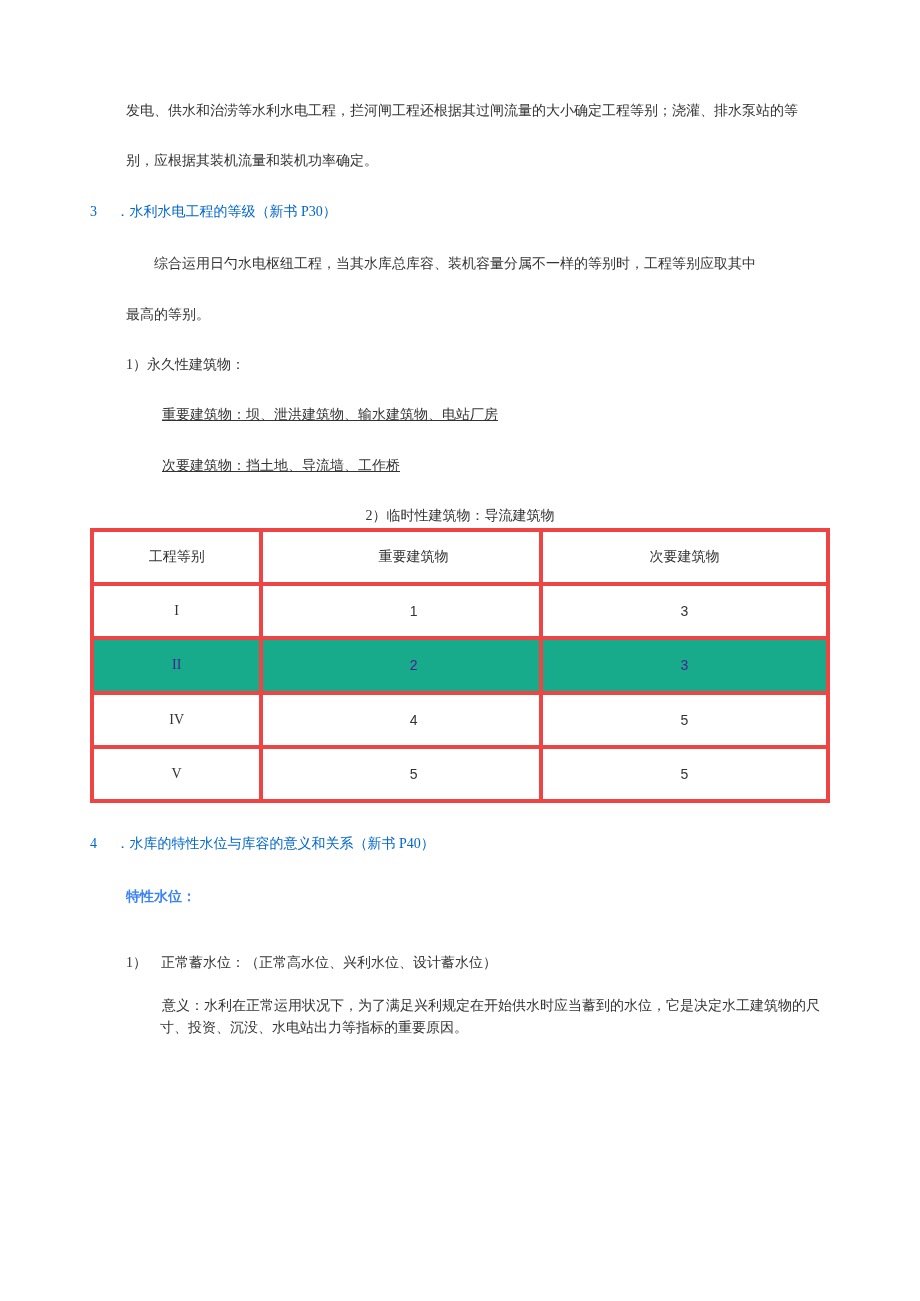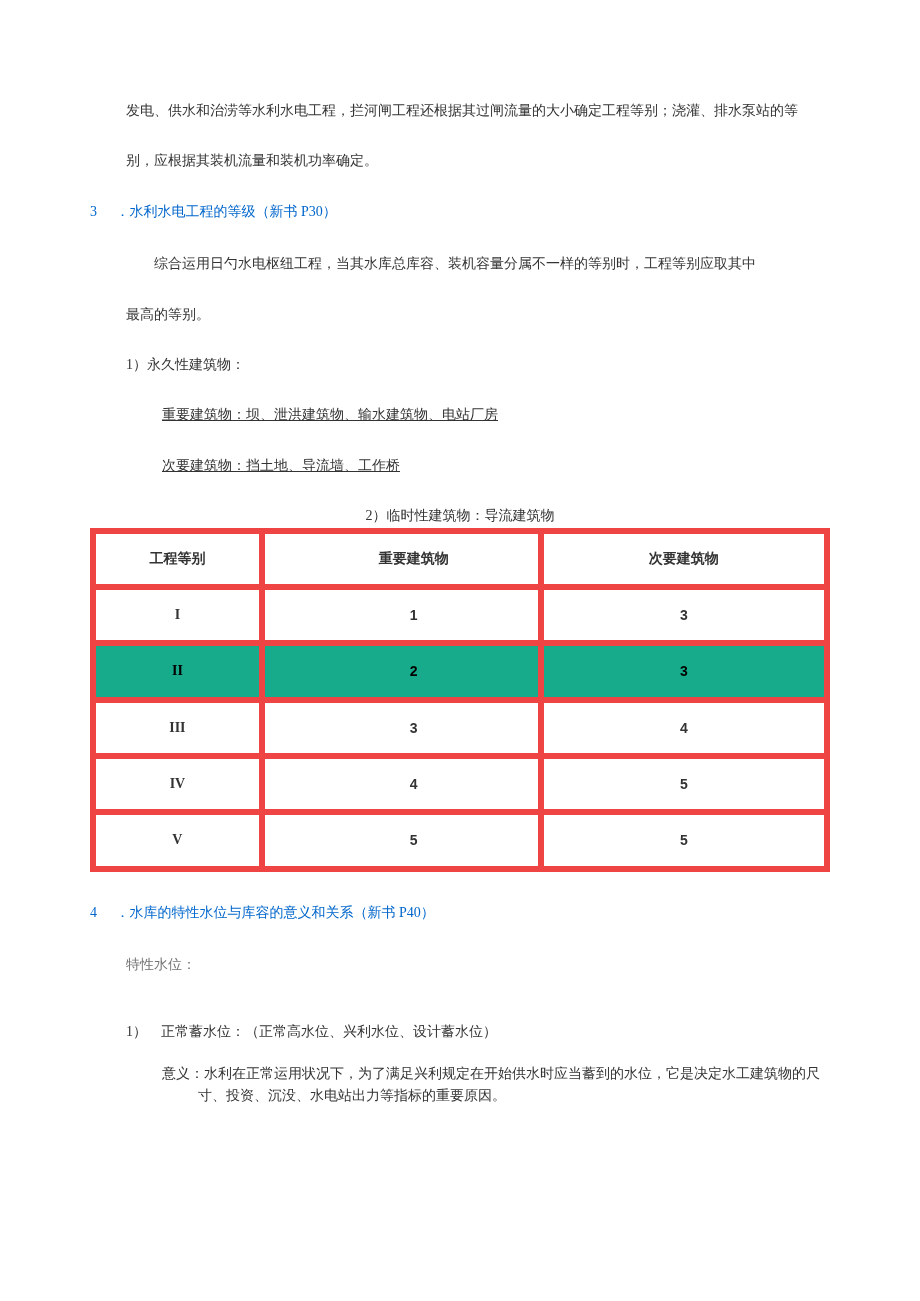--- a/index.html
+++ b/index.html
@@ -33,67 +33,68 @@
       color: #0066cc;
       margin-bottom: 30px;
       margin-top: 10px;
     }
     .section-num {
       color: #0066cc;
       display: inline-block;
       width: 22px;
     }
     .sub-label {
-      color: #737373;
+      color: #3b82f6;
       margin-left: 36px;
       margin-bottom: 28px;
+      font-weight: bold;
     }
     .table-title {
       text-align: center;
       margin-top: 10px;
     }
     table {
       width: 100%;
       border-collapse: collapse;
       margin-bottom: 30px;
     }
     th, td {
-      border: 6px solid #ef4444;
+      border: 4px solid #ef4444;
       text-align: center;
       padding: 14px 8px;
-      font-weight: bold;
+      font-weight: normal;
       font-family: "SimSun", "宋体", serif;
     }
     th {
       font-size: 14px;
     }
     td {
       font-family: Arial, sans-serif;
       font-size: 14px;
     }
     td.roman {
       font-family: "Times New Roman", serif;
     }
     tr.highlight td {
       background-color: #17ab8b;
-      color: #000000;
+      color: #4c1d95;
     }
     .col1 { width: 23%; }
     .col2 { width: 38%; padding-left: 33px; }
     .col3 { width: 39%; }
     .list-item {
       margin-left: 36px;
       margin-bottom: 20px;
       margin-top: 44px;
     }
     .meaning-line {
       margin-left: 72px;
     }
     .meaning-cont {
-      margin-left: 108px;
+      margin-left: 70px;
       margin-bottom: 20px;
     }
   </style>
 </head>
 <body>
 
 <div class="para-indented">发电、供水和治涝等水利水电工程，拦河闸工程还根据其过闸流量的大小确定工程等别；浇灌、排水泵站的等</div>
 <div class="para-indented">别，应根据其装机流量和装机功率确定。</div>
 
 <div class="section-heading">
@@ -124,25 +125,20 @@
         <td class="roman col1">I</td>
         <td class="col2">1</td>
         <td class="col3">3</td>
       </tr>
       <tr class="highlight">
         <td class="roman col1">II</td>
         <td class="col2">2</td>
         <td class="col3">3</td>
       </tr>
       <tr>
-        <td class="roman col1">III</td>
-        <td class="col2">3</td>
-        <td class="col3">4</td>
-      </tr>
-      <tr>
         <td class="roman col1">IV</td>
         <td class="col2">4</td>
         <td class="col3">5</td>
       </tr>
       <tr>
         <td class="roman col1">V</td>
         <td class="col2">5</td>
         <td class="col3">5</td>
       </tr>
     </tbody>

